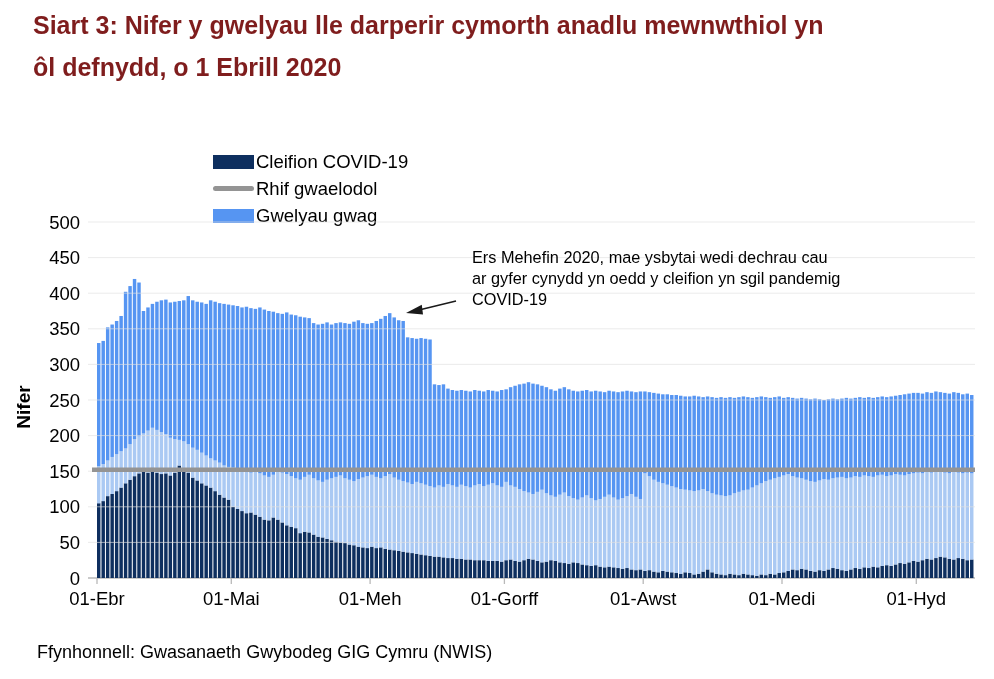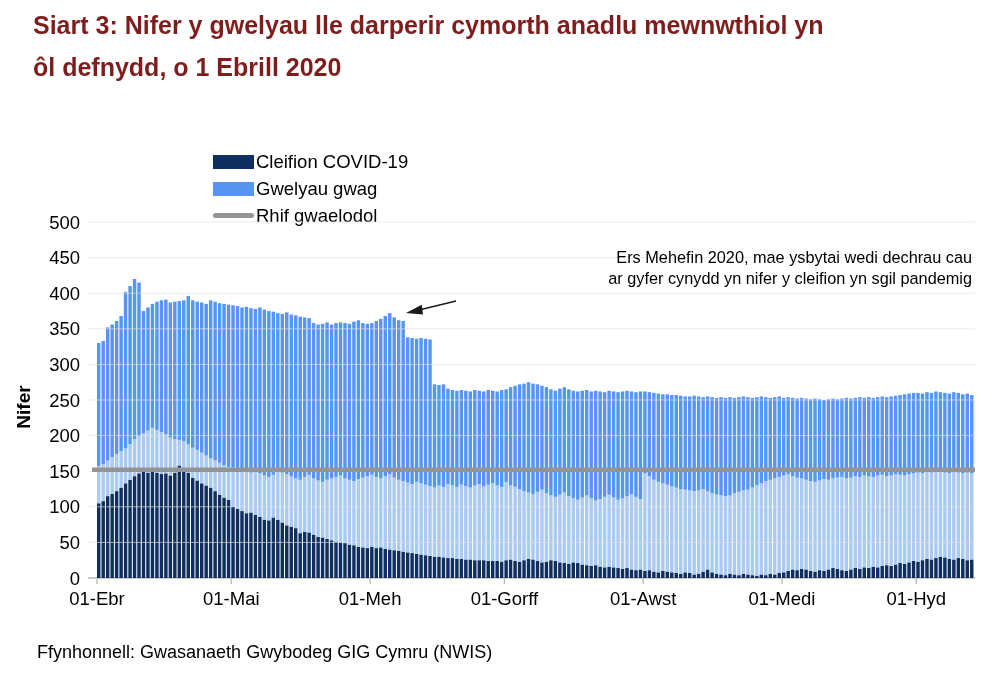--- a/index.html
+++ b/index.html
@@ -15,43 +15,43 @@
   .legend-row{display:flex;align-items:center;height:27px;}
   .legend-swatch{width:41px;height:14px;flex:0 0 41px;background:#ccc;}
   .legend-line{height:5px;border-radius:3px;}
   .legend-label{font-size:18.5px;margin-left:2px;white-space:nowrap;}
   .ylabel{
     position:absolute;left:-12px;top:397px;width:70px;height:20px;
     transform:rotate(-90deg);font-size:19px;font-weight:bold;text-align:center;
   }
   .annotation{
     position:absolute;left:472px;top:247px;width:500px;
-    font-size:16.3px;line-height:21px;color:#000;text-align:right;
+    font-size:16.3px;line-height:21px;color:#000;
   }
   .source{position:absolute;left:37px;top:642px;font-size:18px;}
   svg.chart{position:absolute;left:0;top:0;}
   text{font-family:"Liberation Sans",sans-serif;}
 </style>
 </head>
 <body>
 
 <div class="title">Siart 3: Nifer y gwelyau lle darperir cymorth anadlu mewnwthiol yn ôl defnydd, o 1 Ebrill 2020</div>
 
 <div class="legend">
   <div class="legend-row">
     <span class="legend-swatch" style="background: rgb(14, 47, 95);"></span>
     <span class="legend-label">Cleifion COVID-19</span>
   </div>
   <div class="legend-row">
+    <span class="legend-swatch legend-line" style="background: rgb(148, 148, 148);"></span>
+    <span class="legend-label">Rhif gwaelodol</span>
+  </div>
+  <div class="legend-row">
     <span class="legend-swatch" style="background: rgb(86, 149, 242);"></span>
     <span class="legend-label">Gwelyau gwag</span>
-  </div>
-  <div class="legend-row">
-    <span class="legend-swatch legend-line" style="background: rgb(148, 148, 148);"></span>
-    <span class="legend-label">Rhif gwaelodol</span>
   </div>
 </div>
 
 <div class="ylabel">Nifer</div>
 
 <svg id="chart-svg" class="chart" width="994" height="679" viewBox="0 0 994 679">
     <line x1="88" y1="578" x2="975" y2="578" stroke="#b9b9b9" stroke-width="1.3"></line>
     <rect x="97.00" y="503.24" width="3.45" height="74.76" fill="#0e2f5f"></rect>
     <rect x="97.00" y="466.22" width="3.45" height="37.02" fill="#aac9f3"></rect>
     <rect x="97.00" y="343.04" width="3.45" height="123.18" fill="#5695f2"></rect>
@@ -675,16 +675,17 @@
     <line x1="782" y1="578" x2="782" y2="584" stroke="#b9b9b9" stroke-width="1.3"></line>
     <text x="782" y="605" text-anchor="middle" font-size="18.5px" fill="#000">01-Medi</text>
     <line x1="916.3" y1="578" x2="916.3" y2="584" stroke="#b9b9b9" stroke-width="1.3"></line>
     <text x="916.3" y="605" text-anchor="middle" font-size="18.5px" fill="#000">01-Hyd</text>
     <line x1="456" y1="301" x2="419" y2="310" stroke="#1a1a1a" stroke-width="1.6"></line>
     <polygon points="406,313 421.8,304.7 423.0,314.6" fill="#1a1a1a"></polygon>
   </svg>
 
 <div class="annotation">
   <div>Ers Mehefin 2020, mae ysbytai wedi dechrau cau</div>
-  <div>ar gyfer cynydd yn nifer y cleifion yn sgil pandemig</div>
+  <div>ar gyfer cynydd yn oedd y cleifion yn sgil pandemig</div>
+  <div>COVID-19</div>
 </div>
 
 <div class="source">Ffynhonnell: Gwasanaeth Gwybodeg GIG Cymru (NWIS)</div>
 
 </body></html>

